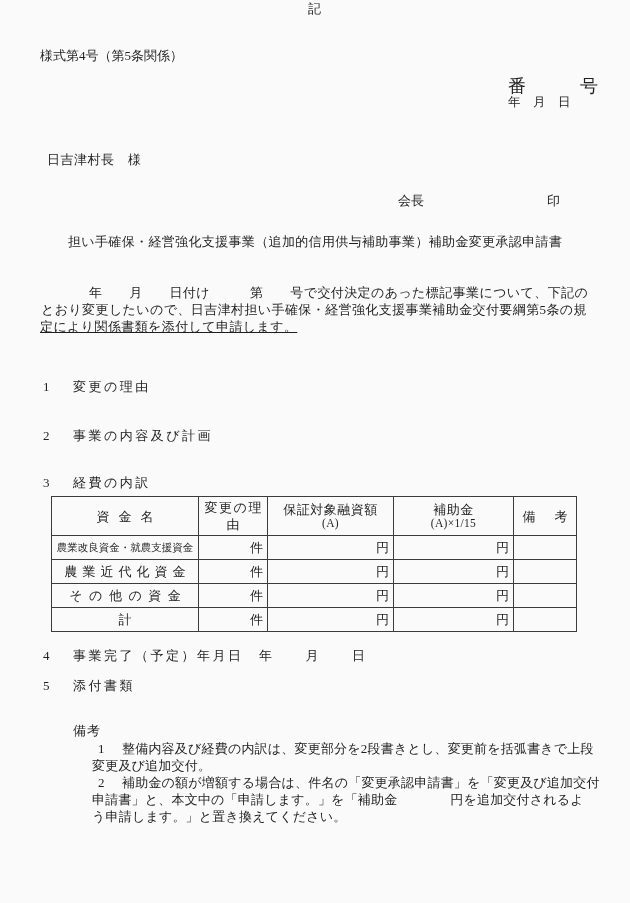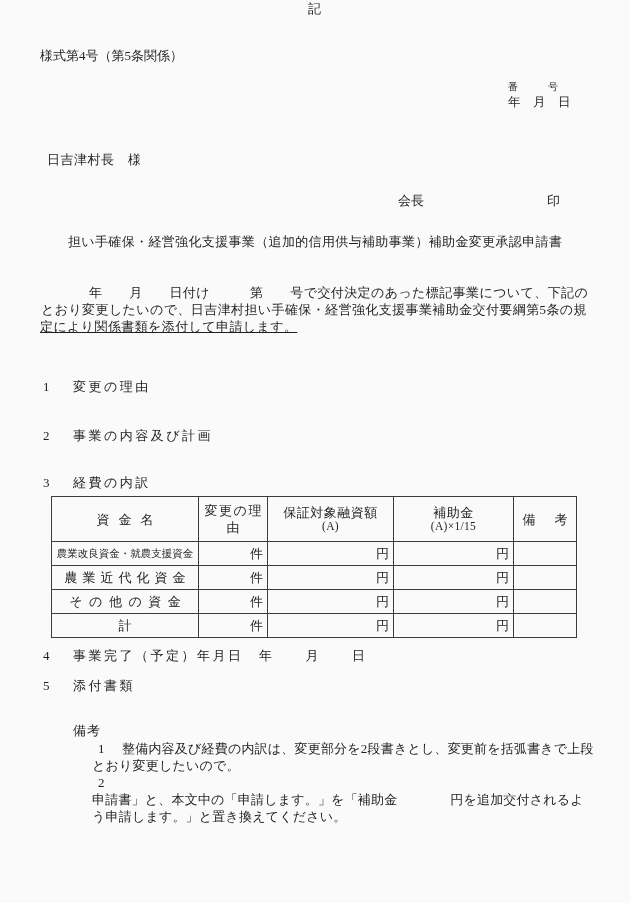--- a/index.html
+++ b/index.html
@@ -20,42 +20,42 @@
   
   table.expense {
     position:absolute; left:51px; top:496px; width:525px;
     border-collapse:collapse; table-layout:fixed;
     font-size:13px;
   }
   table.expense td, table.expense th {
     border:1px solid #3c3c3c; font-weight:normal; overflow:hidden;
     padding:0; vertical-align:middle;
   }
-  tr.hdr { height:45px; }
+  tr.hdr { height:39px; }
   tr.row { height:24px; }
   .c-center { text-align:center; }
   .c-right { text-align:right; padding-right:4px !important; }
   .hd-sub { display:block; font-size:11.5px; line-height:13px; letter-spacing:0.3px; }
   .hd-main { display:block; line-height:15px; letter-spacing:0.5px; }
   .sp9 { letter-spacing:9px; padding-left:9px !important; }
   .sp5 { letter-spacing:5px; padding-left:5px !important; }
   .sp65 { letter-spacing:6.5px; padding-left:6.5px !important; }
   .sp3 { letter-spacing:3px; padding-left:3px !important; }
   .sp15 { letter-spacing:1.5px; padding-left:1.5px !important; }
   .small-name { font-size:10.5px; letter-spacing:0; }
   .notes-line { position:absolute; white-space:pre; letter-spacing:0.2px; }
 </style>
 </head>
 <body>
 
 <div class="page">
 
   <div class="abs" style="left:40px; top:47px;">様式第4号（第5条関係）</div>
 
-  <div class="abs" style="left:508px; top:78px; font-size:10px;">番　　　号</div>
+  <div class="abs" style="left:508px; top:78px; font-size:18px;">番　　　号</div>
   <div class="abs" style="left:508px; top:94px; font-size:12.5px;">年　月　日</div>
 
   <div class="abs" style="left:47px; top:126px; letter-spacing:0.5px;margin-top:25px;">日吉津村長　様</div>
 
   <div class="abs" style="left:398px; top:192px;">会長</div>
   <div class="abs" style="left:547px; top:192px;">印</div>
 
   <div class="abs t-title" style="left:68px; top:234px;font-family:Liberation Mono, monospace;">担い手確保・経営強化支援事業（追加的信用供与補助事業）補助金変更承認申請書</div>
 
   <div class="abs t-body" style="left:89px; top:284px;">年　　月　　日付け　　　第　　号で交付決定のあった標記事業について、下記の</div>
@@ -131,19 +131,20 @@
     <span class="sec-num">4</span><span class="sec-label">事業完了（予定）年月日</span><span class="sec-suffix">　年　　月　　日</span>
   </div>
   <div class="section" style="left:43px; top:677px;">
     <span class="sec-num">5</span><span class="sec-label">添付書類</span>
   </div>
 
   <div class="notes-line" style="left:73px; top:722px; letter-spacing:1px;">備考</div>
 
   <div class="notes-line" style="left:98px; top:740px;">1</div>
   <div class="notes-line" style="left:122px; top:740px;">整備内容及び経費の内訳は、変更部分を2段書きとし、変更前を括弧書きで上段</div>
-  <div class="notes-line" style="left:92px; top:757px;">とおり変更したいので。</div>
+  <div class="notes-line" style="left:92px; top:757px;">変更及び追加交付。</div>
 
   <div class="notes-line" style="left:98px; top:774px;">2</div>
+  <div class="notes-line" style="left:122px; top:774px;">補助金の額が増額する場合は、件名の「変更承認申請書」を「変更及び追加交付</div>
   <div class="notes-line" style="left:92px; top:808px;">う申請します。」と置き換えてください。</div>
   <div class="notes-line" style="left:92px; top:791px;">申請書」と、本文中の「申請します。」を「補助金　　　　円を追加交付されるよ</div>
 
 </div>
 
 </body></html>

